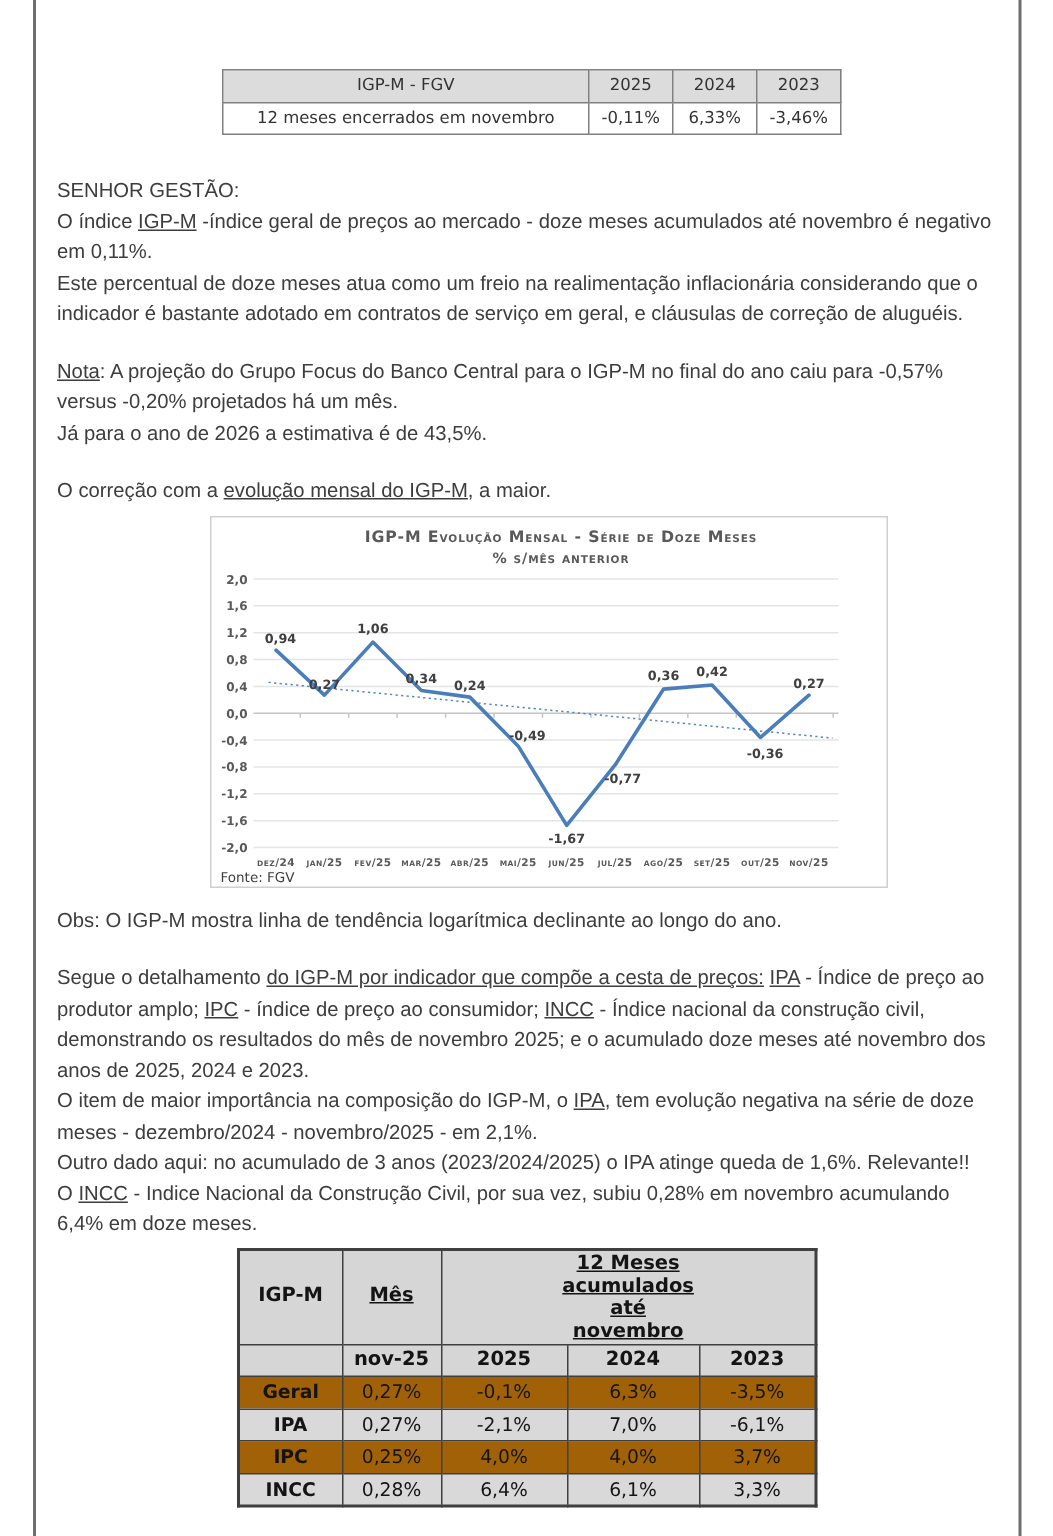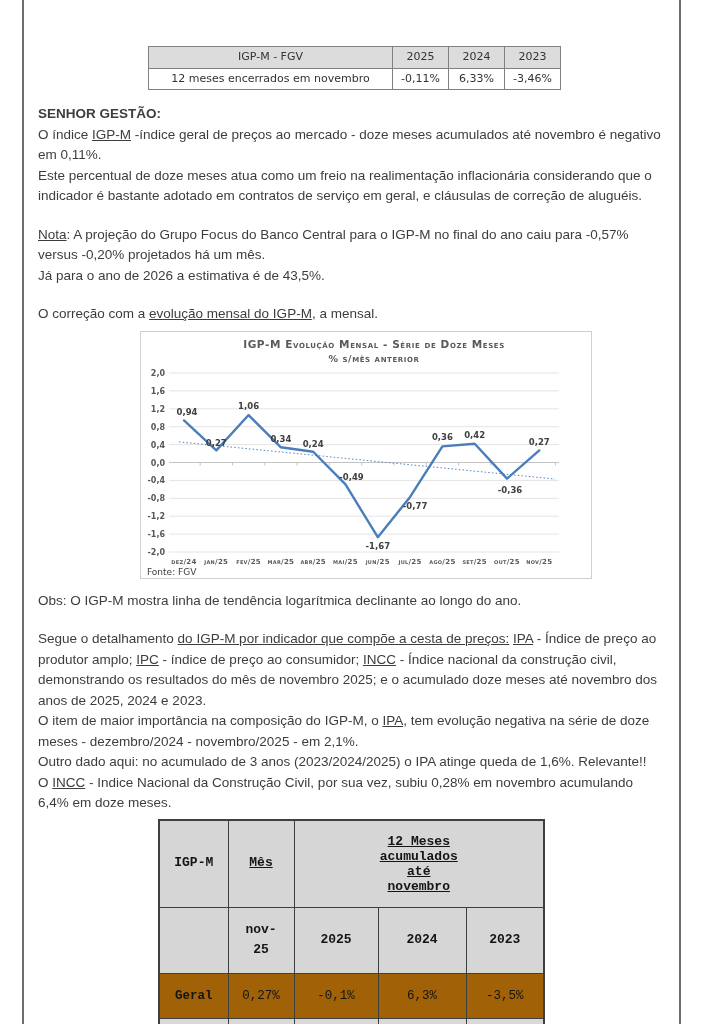--- a/index.html
+++ b/index.html
@@ -7,37 +7,37 @@
        font-family:"Liberation Sans",sans-serif;}
   .edge{position:absolute;top:0;bottom:0;width:2px;background:#6e6e6e;}
   .edge-left{left:22px;}
   .edge-right{left:679px;}
   .content{position:absolute;left:38px;top:0;width:626px;
            font-size:13.5px;line-height:20.5px;color:#3d3d3d;}
   p{margin:0;}
   .u{text-decoration:underline;}
   .gap{height:18px;}
   .intro{padding-top:5px;}
-  .greeting{margin-top:14px;font-weight:bold;}
+  .greeting{margin-top:27px;font-weight:normal;}
 
   
   table.summary{margin:46px 0 0 110px;border-collapse:collapse;
      font-family:"DejaVu Sans",sans-serif;font-size:11px;color:#333;}
   table.summary td{border:1px solid #808080;height:14px;padding:0 4px;text-align:center;}
   table.summary td.sh{background:#dcdcdc;margin-left:44px;}
   table.summary td.lbl{text-align:center;}
 
   
   .chart-box{margin:6px 0 0 102px;width:450px;height:246px;border:1px solid #cfcfcf;background:#fff;}
   .obs{margin-top:12px;}
 
   
   table.detail{margin:5px 0 0 120px;border-collapse:collapse;border:2px solid #3f3f3f;
      font-family:"DejaVu Sans",sans-serif;color:#141414;}
-  table.detail td{border:1px solid #3f3f3f;text-align:center;padding:12px;font-family:Liberation Mono, monospace;}
+  table.detail td{border:1px solid #3f3f3f;text-align:center;padding:0;}
   table.detail tr.h1 td{background:#d6d6d6;height:62px;font-weight:bold;font-size:13px;}
   table.detail tr.h1 .lines div{line-height:15px;text-decoration:underline;}
   table.detail tr.h2 td{background:#d6d6d6;height:20px;font-weight:bold;font-size:13px;}
   table.detail tr.dr td{height:19px;font-size:12.5px;}
   table.detail tr.dr td.rl{font-weight:bold;}
   table.detail tr.even td{background:#d9d9d9;}
   table.detail tr.odd td{background:#a16207;}
 </style>
 </head>
 <body>
@@ -72,21 +72,21 @@
     </tbody>
       </table>
 
     <p class="greeting">SENHOR GESTÃO:</p>
     <p><span>O índice </span><span class="u">IGP-M</span><span> -índice geral de preços ao mercado - doze meses acumulados até novembro é negativo em 0,11%.</span></p>
     <p><span>Este percentual de doze meses atua como um freio na realimentação inflacionária considerando que o indicador é bastante adotado em contratos de serviço em geral, e cláusulas de correção de aluguéis.</span></p>
     <div class="gap"></div>
     <p><span class="u">Nota</span><span>: A projeção do Grupo Focus do Banco Central para o IGP-M no final do ano caiu para -0,57% versus -0,20% projetados há um mês.</span></p>
     <p><span>Já para o ano de 2026 a estimativa é de 43,5%.</span></p>
     <div class="gap"></div>
-    <p><span>O correção com a </span><span class="u">evolução mensal do IGP-M</span><span>, a mensal.</span></p>
+    <p><span>O correção com a </span><span class="u">evolução mensal do IGP-M</span><span>, a maior.</span></p>
 
     <div class="chart-box">
       <svg id="chart-svg" viewBox="0 0 450 246" width="450" height="246">
           <text x="233" y="16" text-anchor="middle" style="font:bold 10.5px &quot;DejaVu Sans&quot;,sans-serif;font-variant:small-caps;letter-spacing:.6px;fill:#595959">IGP-M Evolução Mensal - Série de Doze Meses</text>
           <text x="233" y="30" text-anchor="middle" style="font:bold 9.5px &quot;DejaVu Sans&quot;,sans-serif;font-variant:small-caps;letter-spacing:.6px;fill:#595959">% s/mês anterior</text>
           <line x1="28" x2="418" y1="41" y2="41" stroke="#e4e4e4" stroke-width="1"></line>
           <text x="24" y="44" text-anchor="end" style="font:bold 8px &quot;DejaVu Sans&quot;,sans-serif;fill:#595959">2,0</text>
           <line x1="28" x2="418" y1="58.89999999999999" y2="58.89999999999999" stroke="#e4e4e4" stroke-width="1"></line>
           <text x="24" y="61.89999999999999" text-anchor="end" style="font:bold 8px &quot;DejaVu Sans&quot;,sans-serif;fill:#595959">1,6</text>
           <line x1="28" x2="418" y1="76.80000000000001" y2="76.80000000000001" stroke="#e4e4e4" stroke-width="1"></line>

